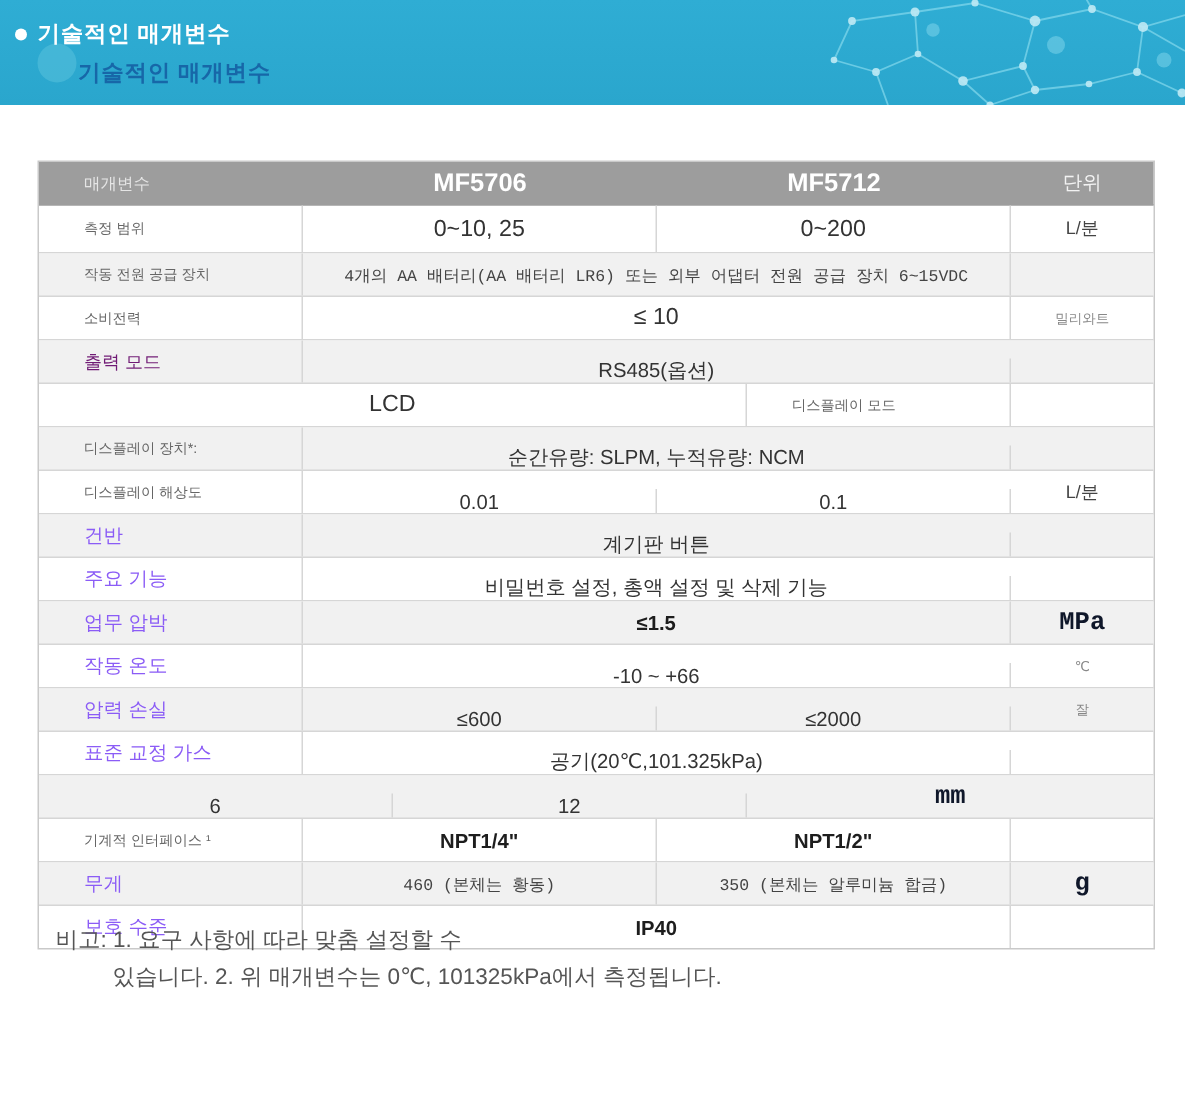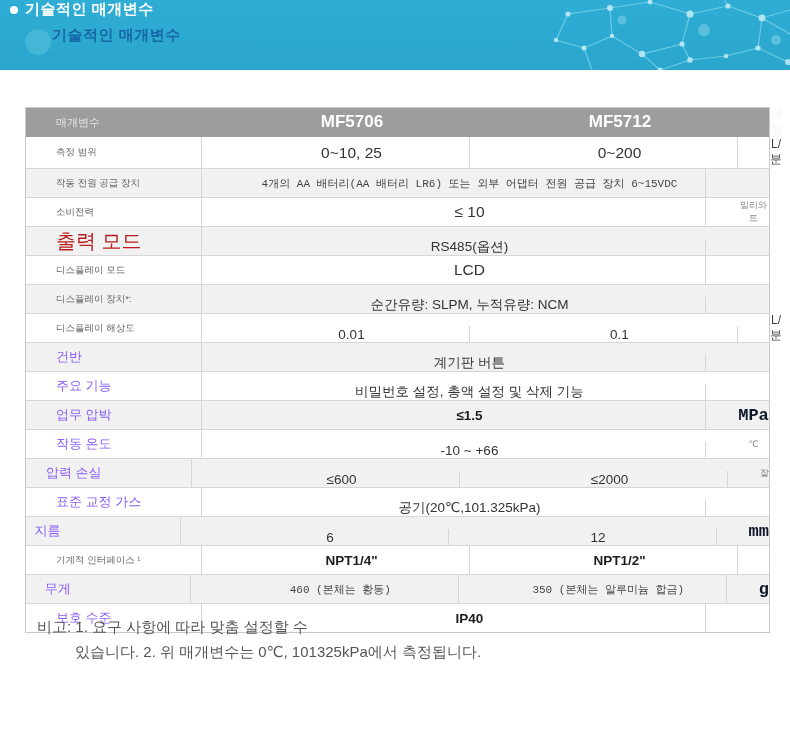--- a/index.html
+++ b/index.html
@@ -12,60 +12,60 @@
     overflow:hidden;
   }
   
   .band{
     position:relative;
     width:790px;height:70px;
     background:linear-gradient(180deg,#2fadd4 0%,#2aa6cd 100%);
     overflow:hidden;
   }
   .band svg{position:absolute;top:0;right:0;}
-  .band-titles{position:relative;z-index:2;}
+  .band-titles{position:relative;z-index:2;padding-top:13px;}
   .title-line1{
     margin-left:10px;
     color:#ffffff;font-weight:bold;font-size:15px;letter-spacing:.5px;
     display:flex;align-items:center;gap:7px;
   }
   .bullet{width:8px;height:8px;border-radius:50%;background:#fff;display:inline-block;}
   .title-line2{
     margin-left:52px;margin-top:7px;
     color:#1767A8;font-weight:bold;font-size:15px;letter-spacing:.5px;
   }
   
   .spec-table{
     position:absolute;left:25px;top:107px;width:745px;
     border:1px solid #c9c9c9;
     background:#fff;
     box-sizing:border-box;
   }
-  .t-row{display:flex;align-items:stretch;border-bottom:1px solid #d6d6d6;gap:32px;}
+  .t-row{display:flex;align-items:stretch;border-bottom:1px solid #d6d6d6;}
   .t-row:last-child{border-bottom:none;justify-content:flex-end;}
   .t-row.shaded{background:#f1f1f1;justify-content:flex-end;}
   .t-head{
     background:#9d9d9d;height:28px;border-bottom:1px solid #9d9d9d;
   }
   .cell{display:flex;align-items:center;box-sizing:border-box;}
   .label-cell{width:176px;min-width:176px;padding-left:30px;border-right:1px solid #d6d6d6;}
   .value-cell{width:236px;min-width:236px;justify-content:center;text-align:center;border-right:1px solid #d6d6d6;}
   .value-cell.span2{width:472px;min-width:472px;}
   .unit-cell{flex:1;justify-content:center;text-align:center;}
   .t-body .t-row{height:28px;}
   .t-body .t-row.tall{height:31px;}
   
   .h-param{color:#e5e5e5;font-size:11px;}
   .h-model{color:#ffffff;font-weight:bold;font-size:17px;}
   .h-unit{color:#f2f2f2;font-size:13px;}
   .t-head .value-cell,.t-head .label-cell{border-right:none;}
   
   .lab-small{font-size:9.5px;color:#666;}
   .lab-medium{font-size:13px;color:#8b5cf6;}
-  .lab-large{font-size:20px;color:#b91c1c;}
+  .lab-large{font-size:12px;color:#701a75;}
   
   .val-normal{font-size:13.5px;color:#333;margin-top:12px;}
   .val-large{font-size:15.5px;color:#333;}
   .val-small{font-size:11px;color:#444;font-family:Liberation Mono, monospace;}
   .val-bold{font-size:13.5px;font-weight:bold;color:#1d1d1d;}
   
   .unit-normal{font-size:12px;color:#444;}
   .unit-tiny{font-size:9px;color:#888;}
   .unit-bold{font-size:17px;font-weight:bold;color:#0f172a;font-family:Liberation Mono, monospace;}
   
@@ -147,22 +147,22 @@
         <div class="cell label-cell lab-small">소비전력</div>
         <div class="cell value-cell span2 val-large">≤ 10</div>
         <div class="cell unit-cell unit-tiny">밀리와트</div>
       </div>
       <div class="t-row shaded">
         <div class="cell label-cell lab-large">출력 모드</div>
         <div class="cell value-cell span2 val-normal">RS485(옵션)</div>
         <div class="cell unit-cell unit-normal"></div>
       </div>
       <div class="t-row">
+        <div class="cell value-cell span2 val-large">LCD</div>
         <div class="cell label-cell lab-small">디스플레이 모드</div>
-        <div class="cell value-cell span2 val-large">LCD</div>
         <div class="cell unit-cell unit-normal"></div>
       </div>
       <div class="t-row shaded">
         <div class="cell label-cell lab-small">디스플레이 장치*:</div>
         <div class="cell value-cell span2 val-normal">순간유량: SLPM, 누적유량: NCM</div>
         <div class="cell unit-cell unit-normal"></div>
       </div>
       <div class="t-row">
         <div class="cell label-cell lab-small">디스플레이 해상도</div>
         <div class="cell value-cell val-normal">0.01</div>
@@ -194,21 +194,20 @@
         <div class="cell value-cell val-normal">≤600</div>
         <div class="cell value-cell val-normal">≤2000</div>
         <div class="cell unit-cell unit-tiny">잘</div>
       </div>
       <div class="t-row">
         <div class="cell label-cell lab-medium">표준 교정 가스</div>
         <div class="cell value-cell span2 val-normal">공기(20℃,101.325kPa)</div>
         <div class="cell unit-cell unit-normal"></div>
       </div>
       <div class="t-row shaded">
-        <div class="cell label-cell lab-medium">지름</div>
         <div class="cell value-cell val-normal">6</div>
         <div class="cell value-cell val-normal">12</div>
         <div class="cell unit-cell unit-bold">mm</div>
       </div>
       <div class="t-row">
         <div class="cell label-cell lab-small">기계적 인터페이스 ¹</div>
         <div class="cell value-cell val-bold">NPT1/4"</div>
         <div class="cell value-cell val-bold">NPT1/2"</div>
         <div class="cell unit-cell unit-normal"></div>
       </div>

